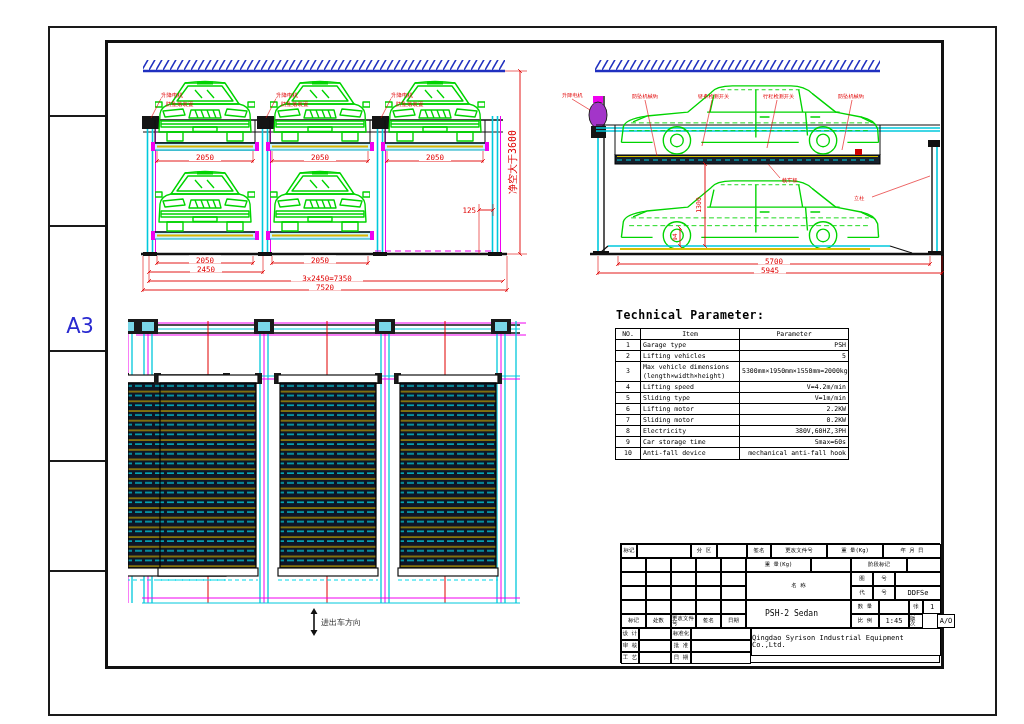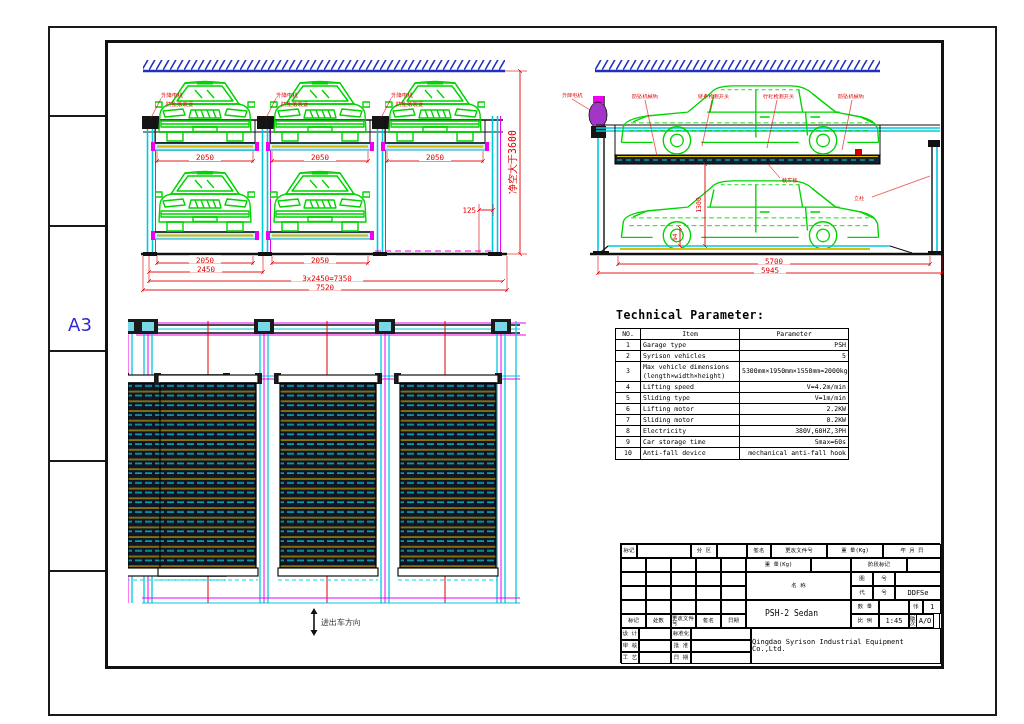--- a/index.html
+++ b/index.html
@@ -2,21 +2,21 @@
 <html><head>
 <meta charset="utf-8">
 <style>
   html,body{margin:0;padding:0;background:#fff;}
   #sheet{position:relative;width:1024px;height:724px;background:#fff;overflow:hidden;
          font-family:"DejaVu Sans Mono","Liberation Mono",monospace;color:#000;}
   .abs{position:absolute;}
   #outer-border{left:48px;top:26px;width:945px;height:686px;border:2px solid #1a1a1a;}
   #inner-frame{left:105px;top:40px;width:833px;height:623px;border:3px solid #111;}
   .strip-line{left:50px;width:55px;height:2px;background:#1a1a1a;}
-  #sheet-format{left:58px;top:314px;width:44px;text-align:center;font-size:18px;color:#2a2ad0;
+  #sheet-format{left:58px;top:314px;width:44px;text-align:center;font-size:21px;color:#2a2ad0;
                 font-family:"DejaVu Sans","Liberation Sans",sans-serif;}
   
   #tech-param{left:615px;top:308px;width:236px;}
   #tech-param h3{margin:0 0 6px 1px;font-size:11.5px;font-weight:bold;letter-spacing:.5px;}
   #tech-param table{border-collapse:collapse;width:226px;table-layout:fixed;padding-left:23px;}
   #tech-param td,#tech-param th{border:1px solid #000;font-size:6.5px;font-weight:normal;
         padding:1px 2px;line-height:1.25;vertical-align:middle;overflow:hidden;}
   .c-no{width:20px;text-align:center;}
   .c-item{width:94px;text-align:left;white-space:pre-line;}
   .c-par{width:104px;text-align:right;white-space:pre-line;}
@@ -385,21 +385,21 @@
         <th class="c-item" style="text-align:center">Item</th>
         <th class="c-par" style="text-align:center">Parameter</th>
       </tr>
       <tr>
             <td class="c-no">1</td>
             <td class="c-item">Garage type</td>
             <td class="c-par">PSH</td>
           </tr>
       <tr>
             <td class="c-no">2</td>
-            <td class="c-item">Syrison vehicles</td>
+            <td class="c-item">Lifting vehicles</td>
             <td class="c-par">5</td>
           </tr>
       <tr>
             <td class="c-no">3</td>
             <td class="c-item">Max vehicle dimensions
 (length×width×height)</td>
             <td class="c-par">5300mm×1950mm×1550mm≈2000kg</td>
           </tr>
       <tr>
             <td class="c-no">4</td>
@@ -491,31 +491,31 @@
     <div class="tc" style="left:230px;top:42px;width:22px;height:14px">代</div>
     <div class="tc" style="left:252px;top:42px;width:22px;height:14px">号</div>
     <div class="tc mono7" style="left:274px;top:42px;width:46px;height:14px">DDFSe</div>
     <div class="tc" style="left:230px;top:56px;width:28px;height:14px">数 量</div>
     <div class="tc" style="left:258px;top:56px;width:30px;height:14px"></div>
     <div class="tc" style="left:288px;top:56px;width:14px;height:14px">张</div>
     <div class="tc mono7" style="left:302px;top:56px;width:18px;height:14px">1</div>
     <div class="tc" style="left:230px;top:70px;width:28px;height:14px">比 例</div>
     <div class="tc mono7" style="left:258px;top:70px;width:30px;height:14px">1:45</div>
     <div class="tc" style="left:288px;top:70px;width:14px;height:14px">版 次</div>
-    <div class="tc mono7" style="left:295px;top:70px;width:18px;height:14px">A/O</div>
+    <div class="tc mono7" style="left:316px;top:70px;width:18px;height:14px">A/O</div>
 
     <div class="tc" style="left:0;top:84px;width:18px;height:12px">设 计</div>
     <div class="tc" style="left:18px;top:84px;width:32px;height:12px"></div>
     <div class="tc" style="left:50px;top:84px;width:20px;height:12px">标准化</div>
     <div class="tc" style="left:70px;top:84px;width:60px;height:12px"></div>
     <div class="tc" style="left:0;top:96px;width:18px;height:12px">审 核</div>
     <div class="tc" style="left:18px;top:96px;width:32px;height:12px"></div>
     <div class="tc" style="left:50px;top:96px;width:20px;height:12px">批 准</div>
     <div class="tc" style="left:70px;top:96px;width:60px;height:12px"></div>
     <div class="tc" style="left:0;top:108px;width:18px;height:12px">工 艺</div>
     <div class="tc" style="left:18px;top:108px;width:32px;height:12px"></div>
     <div class="tc" style="left:50px;top:108px;width:20px;height:12px">日 期</div>
     <div class="tc" style="left:70px;top:108px;width:60px;height:12px"></div>
 
-    <div class="tc mono7" style="left:130px;top:84px;width:190px;height:36px">Qingdao Syrison Industrial Equipment Co.,Ltd.</div>
+    <div class="tc mono7" style="left:130px;top:84px;width:190px;height:28px">Qingdao Syrison Industrial Equipment Co.,Ltd.</div>
   </div>
 
 </div>
 
 </body></html>

